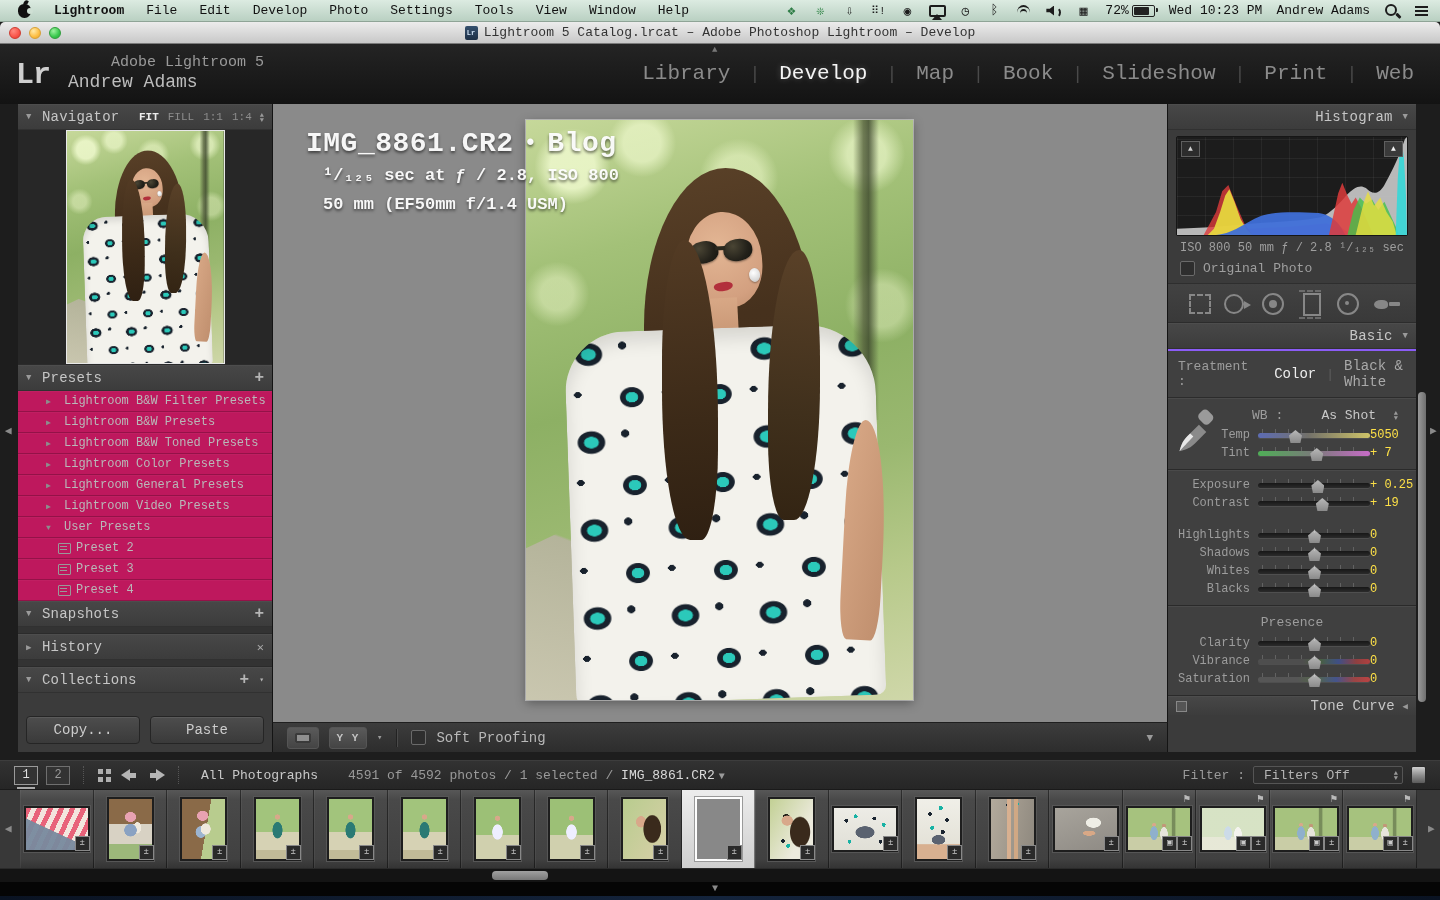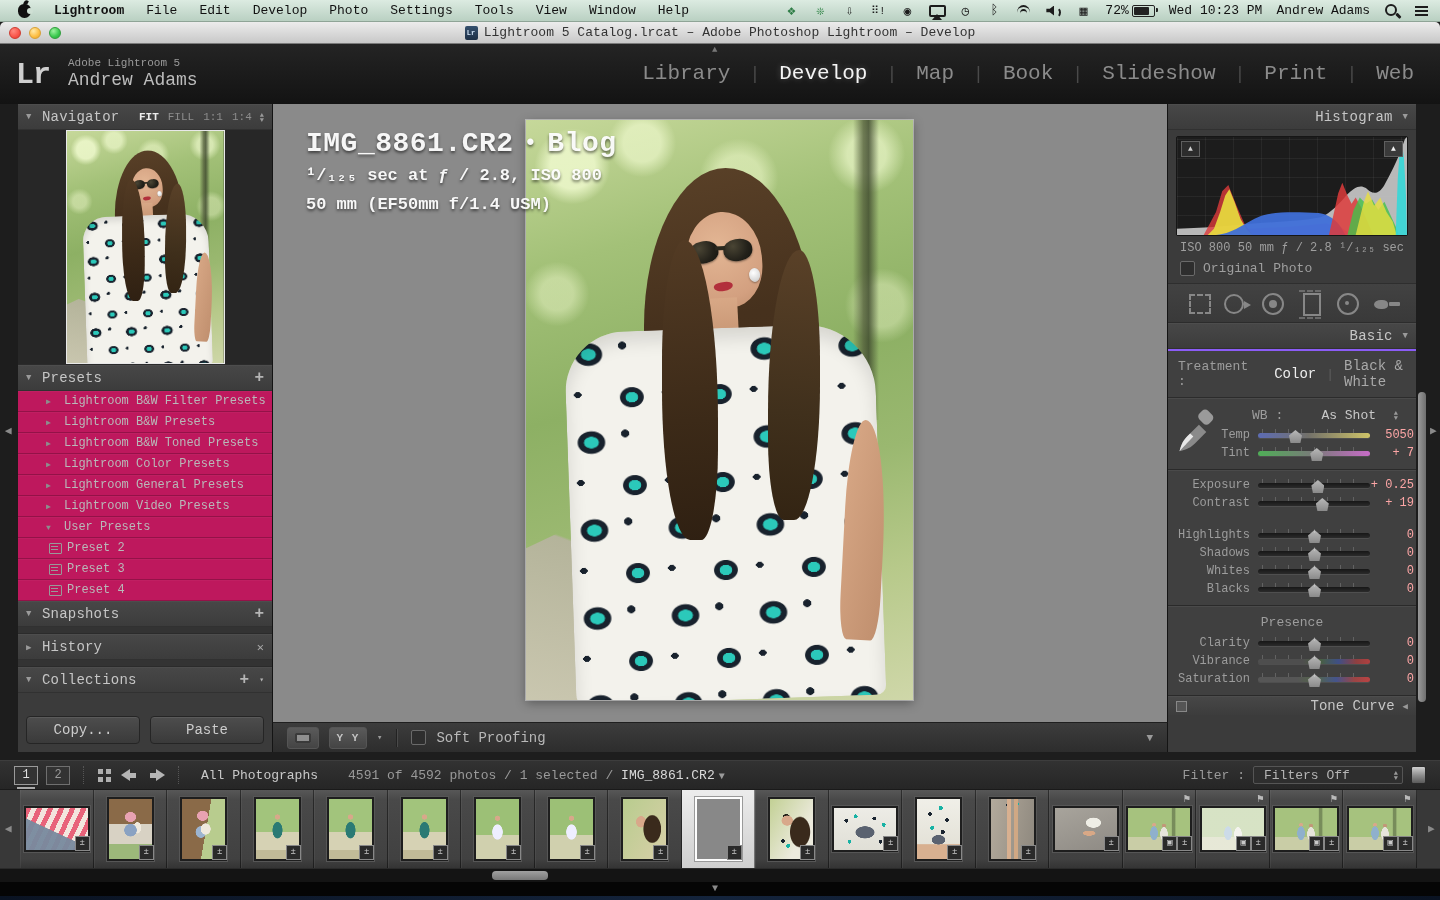--- a/index.html
+++ b/index.html
@@ -51,21 +51,21 @@
   .light{width:12px;height:12px;border-radius:50%;box-sizing:border-box;}
   .light.red{background:radial-gradient(circle at 35% 30%,#ff8a80,#f95449 60%,#d63b2f);border:1px solid #ce3a30;}
   .light.yellow{background:radial-gradient(circle at 35% 30%,#ffe9a8,#fdbd41 60%,#e0a030);border:1px solid #d7a036;}
   .light.green{background:radial-gradient(circle at 35% 30%,#9ef2a0,#38c84c 60%,#2aa63c);border:1px solid #2f9e3c;}
   .doc-icon{display:inline-block;width:13px;height:14px;background:linear-gradient(#35506e,#1d3046);border-radius:2px;margin-right:6px;position:relative;vertical-align:-2px;}
   .doc-icon::after{content:"Lr";position:absolute;left:2px;top:3px;font-size:7px;color:#cfe2f5;font-weight:700;}
   
   .app-header{position:absolute;left:0;top:44px;width:1440px;height:60px;background:linear-gradient(#242424,#131313);}
   .identity{position:absolute;left:14px;top:8px;display:flex;align-items:center;gap:12px;}
   .lr-logo{width:42px;height:42px;color:#cfcfcf;font-size:30px;font-weight:700;display:flex;align-items:flex-end;padding:0 0 2px 2px;box-sizing:border-box;letter-spacing:-1px;}
-  .id-text .line1{font-size:11px;color:#9a9a9a;}
+  .id-text .line1{font-size:15px;color:#9a9a9a;margin-left:43px;}
   .id-text .line2{font-size:18px;color:#bdbdbd;margin-top:1px;}
   .modules{position:absolute;right:26px;top:14px;display:flex;align-items:center;font-size:21px;color:#8b8b8b;}
   .module{padding:4px 0;cursor:default;}
   .module:not(:first-of-type)::before{content:"|";color:#4a4a4a;font-size:18px;margin:0 19px;font-weight:400;}
   .module[data-active="true"] .mlabel{color:#f4f4f4;text-shadow:0 0 6px rgba(255,255,255,.25);}
   .top-collapse{position:absolute;left:712px;top:1px;color:#777;font-size:9px;}
   
   .side-panel{position:absolute;top:104px;bottom:148px;background:#3b3b3b;display:flex;flex-direction:column;box-sizing:border-box;}
   .panel-header{display:flex;align-items:center;height:24px;padding:0 8px;color:#c6c6c6;font-size:14px;
     background:linear-gradient(#474747,#3c3c3c);border-top:1px solid #4d4d4d;border-bottom:1px solid #313131;flex:0 0 auto;}
@@ -78,39 +78,39 @@
   #left-panel{left:18px;width:254px;}
   .zoom-opts{display:flex;gap:9px;font-size:11px;color:#8d8d8d;align-items:center;}
   .zoom-opt[data-active="true"]{color:#ededed;font-weight:700;}
   .spinner{display:inline-flex;flex-direction:column;line-height:4px;font-size:7px;color:#999;gap:1px;}
   .nav-preview{height:234px;background:#272727;border-bottom:1px solid #2b2b2b;display:flex;align-items:center;justify-content:center;flex:0 0 auto;}
   .nav-frame{width:157px;height:232px;overflow:hidden;outline:1px solid #e8e8e8;position:relative;}
   .nav-frame .photo{transform:scale(0.405);transform-origin:0 0;}
   .preset-list{flex:0 0 auto;background:#be185d;}
   .prow{display:flex;align-items:center;height:20px;padding:0 6px 0 28px;font-size:12px;color:#b9b9b9;
     border-bottom:1px solid rgba(0,0,0,.22);box-shadow:inset 0 1px 0 rgba(255,255,255,.03);}
-  .prow[data-level="1"]{padding-left:31px;align-items:center;}
+  .prow[data-level="1"]{padding-left:40px;align-items:center;}
   .picon{width:18px;display:inline-flex;align-items:center;color:#8d8d8d;font-size:8px;}
   .prow[data-icon="preset"] .picon::before{content:"";width:11px;height:9px;border:1px solid #999;border-radius:1px;
     background-image:linear-gradient(#999,#999),linear-gradient(#999,#999);background-size:7px 1px;background-position:1px 2px,1px 5px;background-repeat:no-repeat;}
   .prow[data-icon="collapsed"] .picon::before{content:"▶";}
   .prow[data-icon="expanded"] .picon::before{content:"▼";}
   .thin-strip{height:6px;background:#333;border-bottom:1px solid #2b2b2b;flex:0 0 auto;}
   .panel-buttons{margin-top:auto;display:flex;justify-content:space-between;padding:6px 8px 8px;gap:10px;flex:0 0 auto;}
   .lr-btn{flex:1;height:26px;border-radius:4px;border:1px solid #252525;color:#cccccc;font-size:14px;
     background:linear-gradient(#4d4d4d,#3a3a3a);display:flex;align-items:center;justify-content:center;
     box-shadow:inset 0 1px 0 rgba(255,255,255,.08);}
   
   .edge-arrow{position:absolute;color:#8a8a8a;font-size:11px;}
   
   .canvas{position:absolute;left:272px;top:104px;width:896px;height:618px;background:#8a8a8a;overflow:hidden;border-left:1px solid #141414;border-right:1px solid #141414;box-sizing:border-box;}
   .info-overlay{position:absolute;left:33px;top:24px;color:rgba(255,255,255,.95);text-shadow:0 2px 3px rgba(0,0,0,.55);}
   .info-line1{font-size:28px;font-weight:700;letter-spacing:.5px;}
   .info-line1 .bullet{font-size:22px;margin:0 10px;vertical-align:2px;}
-  .info-sub{font-size:17px;font-weight:700;margin-top:6px;line-height:1.35;}
+  .info-sub{font-size:17px;font-weight:700;margin-top:6px;line-height:1.35;margin-left:17px;}
   
   .photo{position:relative;width:387px;height:580px;overflow:hidden;
     background:
       radial-gradient(circle at 12% 8%, rgba(246,255,214,.75) 0 3.5%, transparent 6%),
       radial-gradient(circle at 30% 4%, rgba(246,255,214,.6) 0 3%, transparent 5.5%),
       radial-gradient(circle at 55% 10%, rgba(240,250,205,.55) 0 4%, transparent 7%),
       radial-gradient(circle at 88% 6%, rgba(246,255,214,.6) 0 3%, transparent 6%),
       radial-gradient(circle at 8% 30%, rgba(235,245,200,.5) 0 3%, transparent 6%),
       radial-gradient(circle at 92% 32%, rgba(235,245,200,.45) 0 4%, transparent 7%),
       radial-gradient(circle at 80% 55%, rgba(220,235,185,.4) 0 5%, transparent 9%),
@@ -198,21 +198,21 @@
   .strack{position:relative;width:112px;height:14px;flex:0 0 auto;}
   .strack::before{content:"";position:absolute;left:0;right:0;top:5px;height:5px;border-radius:3px;background:linear-gradient(#171717,#2b2b2b);box-shadow:0 1px 0 rgba(255,255,255,.08);}
   .strack::after{content:"";position:absolute;left:4px;right:4px;top:1px;height:4px;
     background:repeating-linear-gradient(90deg,rgba(255,255,255,.18) 0 1px,transparent 1px 13px);}
   .strack[data-track="temp"]::before{background:linear-gradient(90deg,#5d6cb4,#73716a 45%,#cfc468);}
   .strack[data-track="tint"]::before{background:linear-gradient(90deg,#4fae57,#7a7a7a 50%,#c86cc8);}
   .strack[data-track="vibrance"]::before{background:linear-gradient(90deg,#4e4e4e 0 40%,#49603f 55%,#3f4f86 72%,#8f4040 88%,#b04040);}
   .strack[data-track="saturation"]::before{background:linear-gradient(90deg,#565656 0 35%,#53664a 52%,#45548c 70%,#9a4545 86%,#bb4343);}
   .sthumb{position:absolute;top:2px;width:13px;height:13px;margin-left:-6px;background:linear-gradient(#b9b9b9,#8a8a8a);
     clip-path:polygon(50% 0,100% 42%,88% 100%,12% 100%,0 42%);}
-  .svalue{margin-left:auto;padding-right:6px;font-size:12px;color:#fca5a5;min-width:44px;text-align:right;}
+  .svalue{margin-left:auto;padding-right:6px;font-size:12px;color:#fde047;min-width:44px;}
   .tone-head{display:flex;align-items:center;height:24px;margin-bottom:2px;}
   .tone-word{margin-left:86px;font-size:13px;color:#9d9d9d;}
   .auto-btn{margin-left:auto;margin-right:14px;padding:2px 16px;border-radius:10px;background:linear-gradient(#585858,#464646);
     border:1px solid #2d2d2d;color:#cccccc;font-size:13px;box-shadow:inset 0 1px 0 rgba(255,255,255,.1);}
   .presence-title{text-align:center;font-size:13px;color:#9d9d9d;height:22px;line-height:22px;}
   .tc-header{display:flex;align-items:center;height:18px;padding:0 8px;color:#c6c6c6;font-size:14px;overflow:hidden;
     background:linear-gradient(#474747,#3c3c3c);border-top:1px solid #4d4d4d;flex:0 0 auto;}
   .tc-sq{width:9px;height:9px;border:1px solid #888;background:#555;margin-right:6px;}
   .tc-title{margin-left:auto;margin-right:8px;}
   .tc-arrow{font-size:9px;color:#999;}

